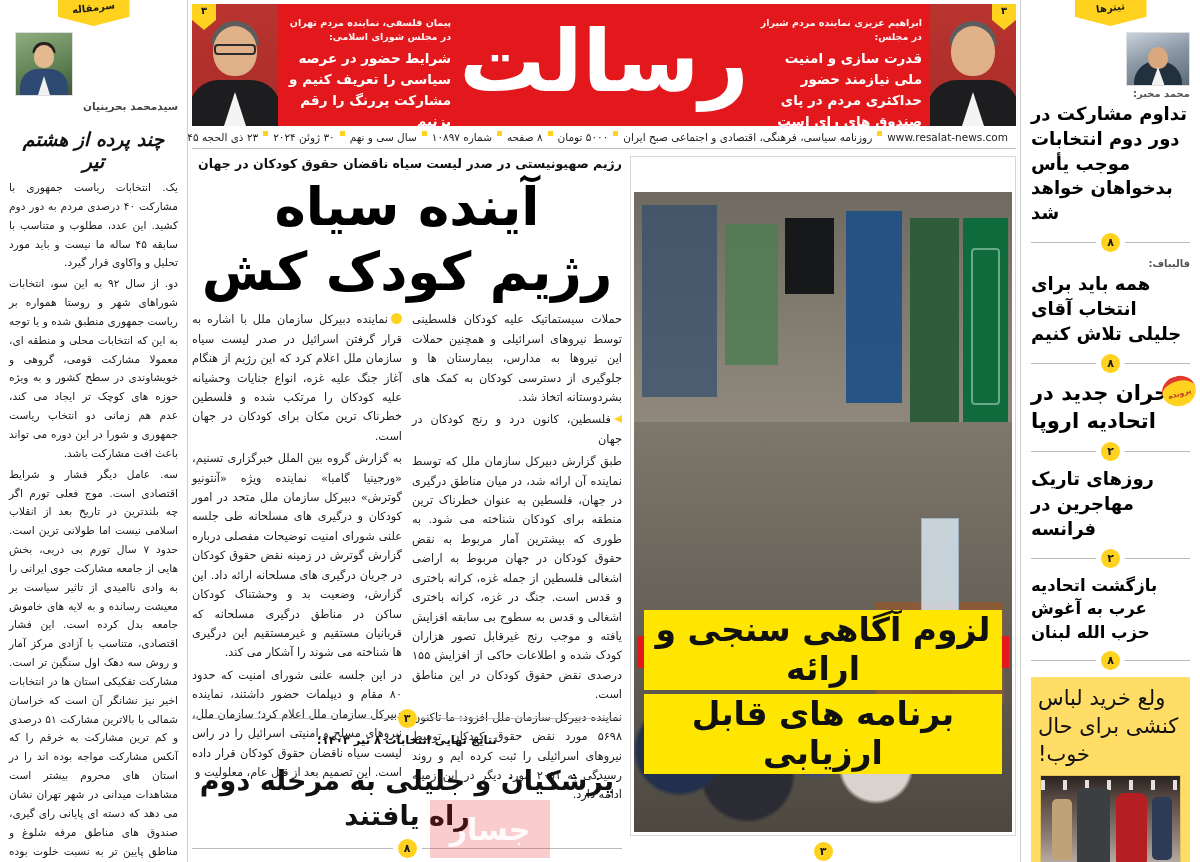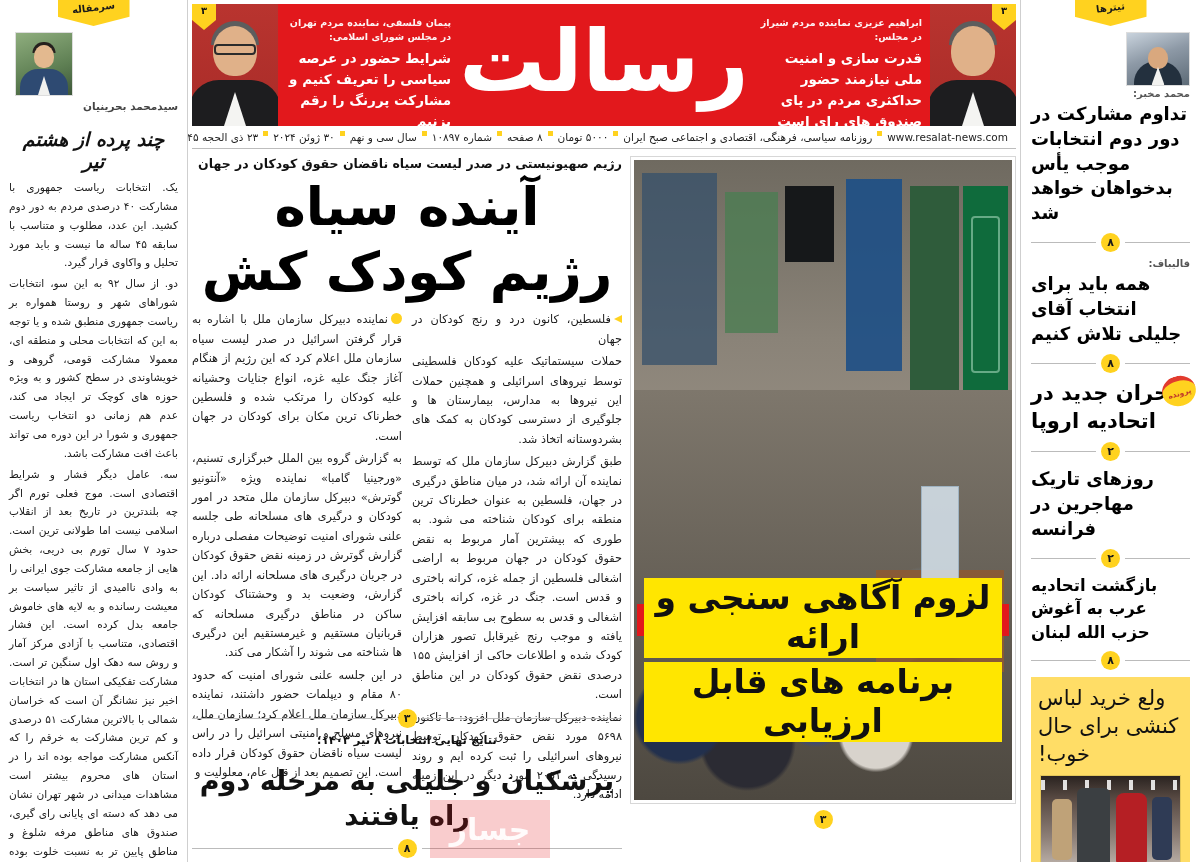--- a/index.html
+++ b/index.html
@@ -186,20 +186,21 @@
   .bottom-head{ font-size:27px;font-weight:bold;text-align:center;letter-spacing:-1px;line-height:1.3;}
   .bottom-rule{ display:flex;align-items:center;justify-content:center;margin-top:6px;}
   .bottom-rule:before,.bottom-rule:after{content:"";flex:1;height:1px;background:#bbb;}
 
   
   .photostory{ width:388px; flex:0 0 388px; display:flex; flex-direction:column; padding:7px 0 0 2px;}
   .ps-frame{ border:1px solid #d7d7d7; padding:3px; background:#fff; position:relative; }
   .ps-photo{
     width:100%; height:640px; position:relative; overflow:hidden;
     background:linear-gradient(180deg,#6f6a60 0%,#8a8378 28%,#9b9286 55%,#5c554c 100%);
+    margin-top:32px;
   }
   .ps-photo .wallL{position:absolute;left:2%;top:2%;width:20%;height:30%;background:#36506b;opacity:.75;}
   .ps-photo .wallG{position:absolute;left:24%;top:5%;width:14%;height:22%;background:#4c7d53;opacity:.8;}
   .ps-photo .wallTV{position:absolute;left:40%;top:4%;width:13%;height:12%;background:#16181a;}
   .ps-photo .banner1{position:absolute;left:56%;top:3%;width:15%;height:30%;background:#1d4f86;opacity:.9;}
   .ps-photo .shelf{position:absolute;left:73%;top:4%;width:13%;height:34%;background:#2f5c3b;}
   .ps-photo .banner2{position:absolute;left:87%;top:4%;width:12%;height:34%;background:#0f6b3c;}
   .ps-photo .banner2:after{content:"";position:absolute;inset:14% 18%;border:2px solid #bfe9cf;opacity:.5;border-radius:4px;}
   .ps-photo .crowd{
     position:absolute;left:0;bottom:0;width:100%;height:64%;
@@ -428,22 +429,22 @@
 
       <section class="story">
         <div class="story-kicker">رژیم صهیونیستی در صدر لیست سیاه ناقضان حقوق کودکان در جهان</div>
         <h1 class="story-head">
           <span>آینده سیاه</span><br>
           <span>رژیم کودک کش</span>
         </h1>
 
         <div class="cols">
           <div class="col">
+            <p><span>حملات سیستماتیک علیه کودکان فلسطینی توسط نیروهای اسرائیلی و همچنین حملات این نیروها به مدارس، بیمارستان ها و جلوگیری از دسترسی کودکان به کمک های بشردوستانه اتخاذ شد.</span></p>
             <p><span class="tri-mark"></span><span>فلسطین، کانون درد و رنج کودکان در جهان</span></p>
-            <p><span>حملات سیستماتیک علیه کودکان فلسطینی توسط نیروهای اسرائیلی و همچنین حملات این نیروها به مدارس، بیمارستان ها و جلوگیری از دسترسی کودکان به کمک های بشردوستانه اتخاذ شد.</span></p>
             <p><span>طبق گزارش دبیرکل سازمان ملل که توسط نماینده آن ارائه شد، در میان مناطق درگیری در جهان، فلسطین به عنوان خطرناک ترین منطقه برای کودکان شناخته می شود. به طوری که بیشترین آمار مربوط به نقض حقوق کودکان در جهان مربوط به اراضی اشغالی فلسطین از جمله غزه، کرانه باختری و قدس است. جنگ در غزه، کرانه باختری اشغالی و قدس به سطوح بی سابقه افزایش یافته و موجب رنج غیرقابل تصور هزاران کودک شده و اطلاعات حاکی از افزایش ۱۵۵ درصدی نقض حقوق کودکان در این مناطق است.</span></p>
             <p><span>نماینده دبیرکل سازمان ملل افزود: ما تاکنون ۵۶۹۸ مورد نقض حقوق کودکان توسط نیروهای اسرائیلی را ثبت کرده ایم و روند رسیدگی به ۲۰۵۱ مورد دیگر در این زمینه ادامه دارد.</span></p>
           </div>
           <div class="col">
             <p><span class="lead-mark"></span><span>نماینده دبیرکل سازمان ملل با اشاره به قرار گرفتن اسرائیل در صدر لیست سیاه سازمان ملل اعلام کرد که این رژیم از هنگام آغاز جنگ علیه غزه، انواع جنایات وحشیانه علیه کودکان را مرتکب شده و فلسطین خطرناک ترین مکان برای کودکان در جهان است.</span></p>
             <p><span>به گزارش گروه بین الملل خبرگزاری تسنیم، «ورجینیا گامبا» نماینده ویژه «آنتونیو گوترش» دبیرکل سازمان ملل متحد در امور کودکان و درگیری های مسلحانه طی جلسه علنی شورای امنیت توضیحات مفصلی درباره گزارش گوترش در زمینه نقض حقوق کودکان در جریان درگیری های مسلحانه ارائه داد. این گزارش، وضعیت بد و وحشتناک کودکان ساکن در مناطق درگیری مسلحانه که قربانیان مستقیم و غیرمستقیم این درگیری ها شناخته می شوند را آشکار می کند.</span></p>
             <p><span>در این جلسه علنی شورای امنیت که حدود ۸۰ مقام و دیپلمات حضور داشتند، نماینده دبیرکل سازمان ملل اعلام کرد؛ سازمان ملل، نیروهای مسلح و امنیتی اسرائیل را در راس لیست سیاه ناقضان حقوق کودکان قرار داده است. این تصمیم بعد از قتل عام، معلولیت و</span></p>
           </div>
         </div>
 

